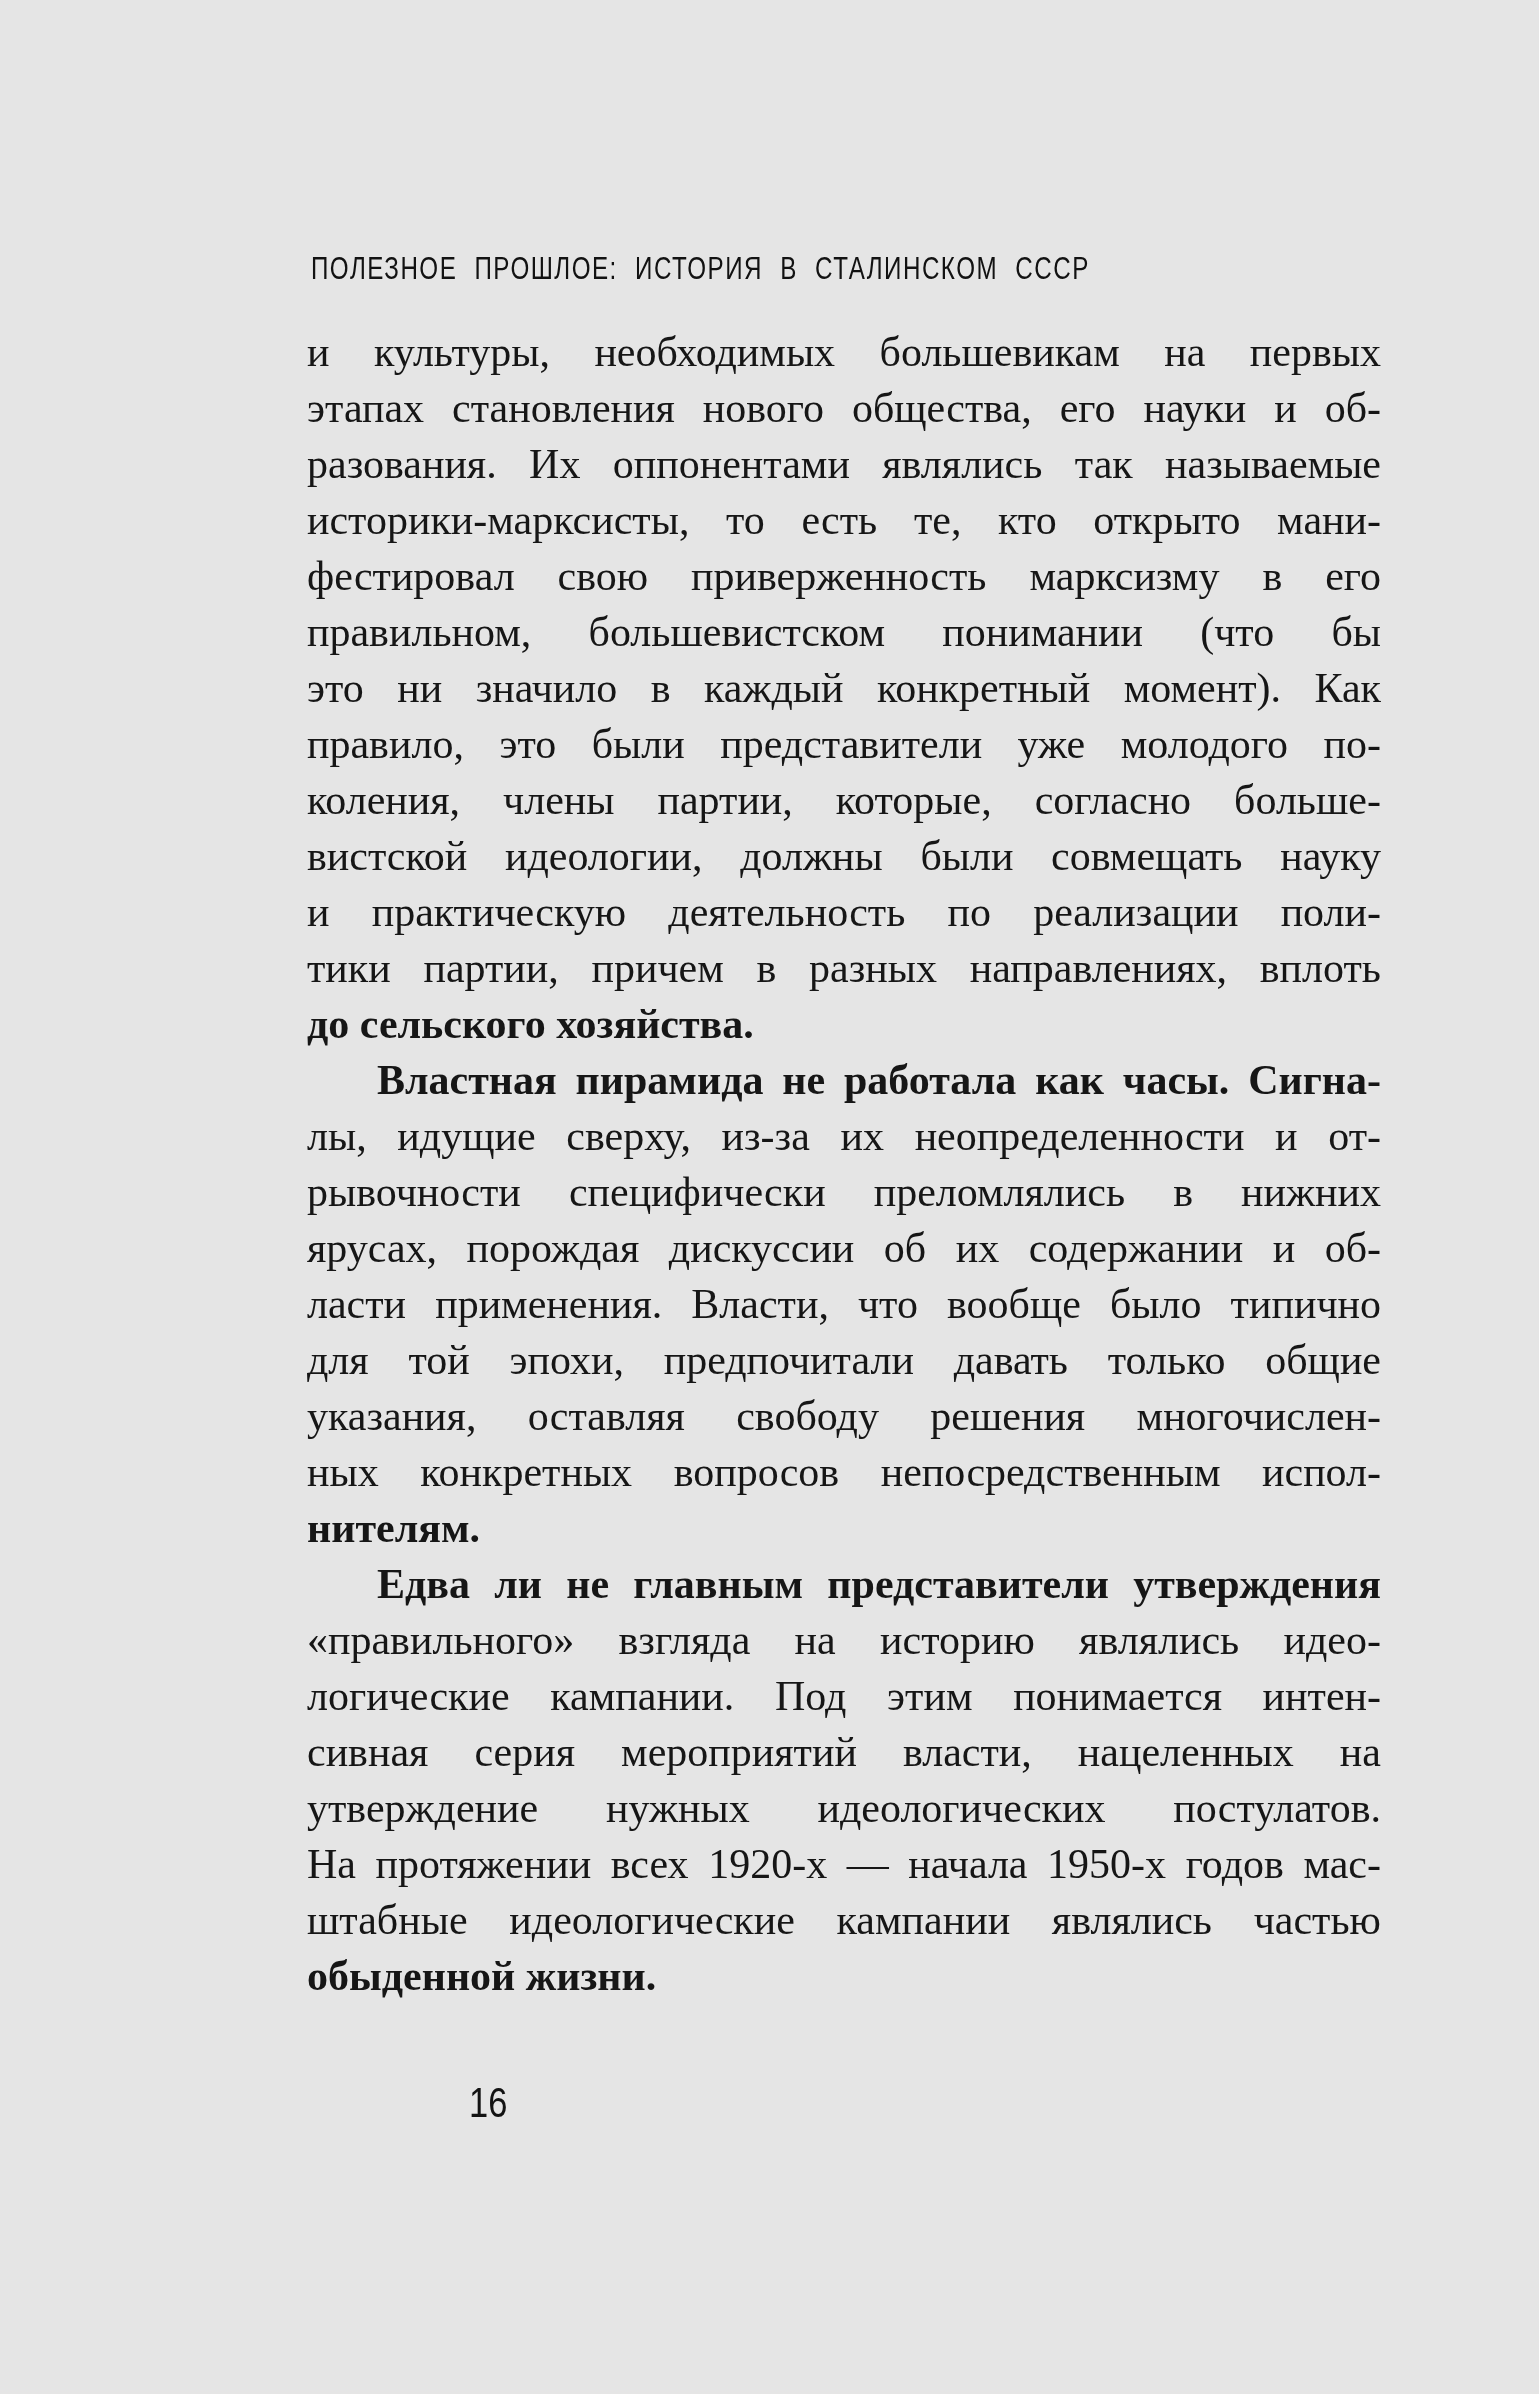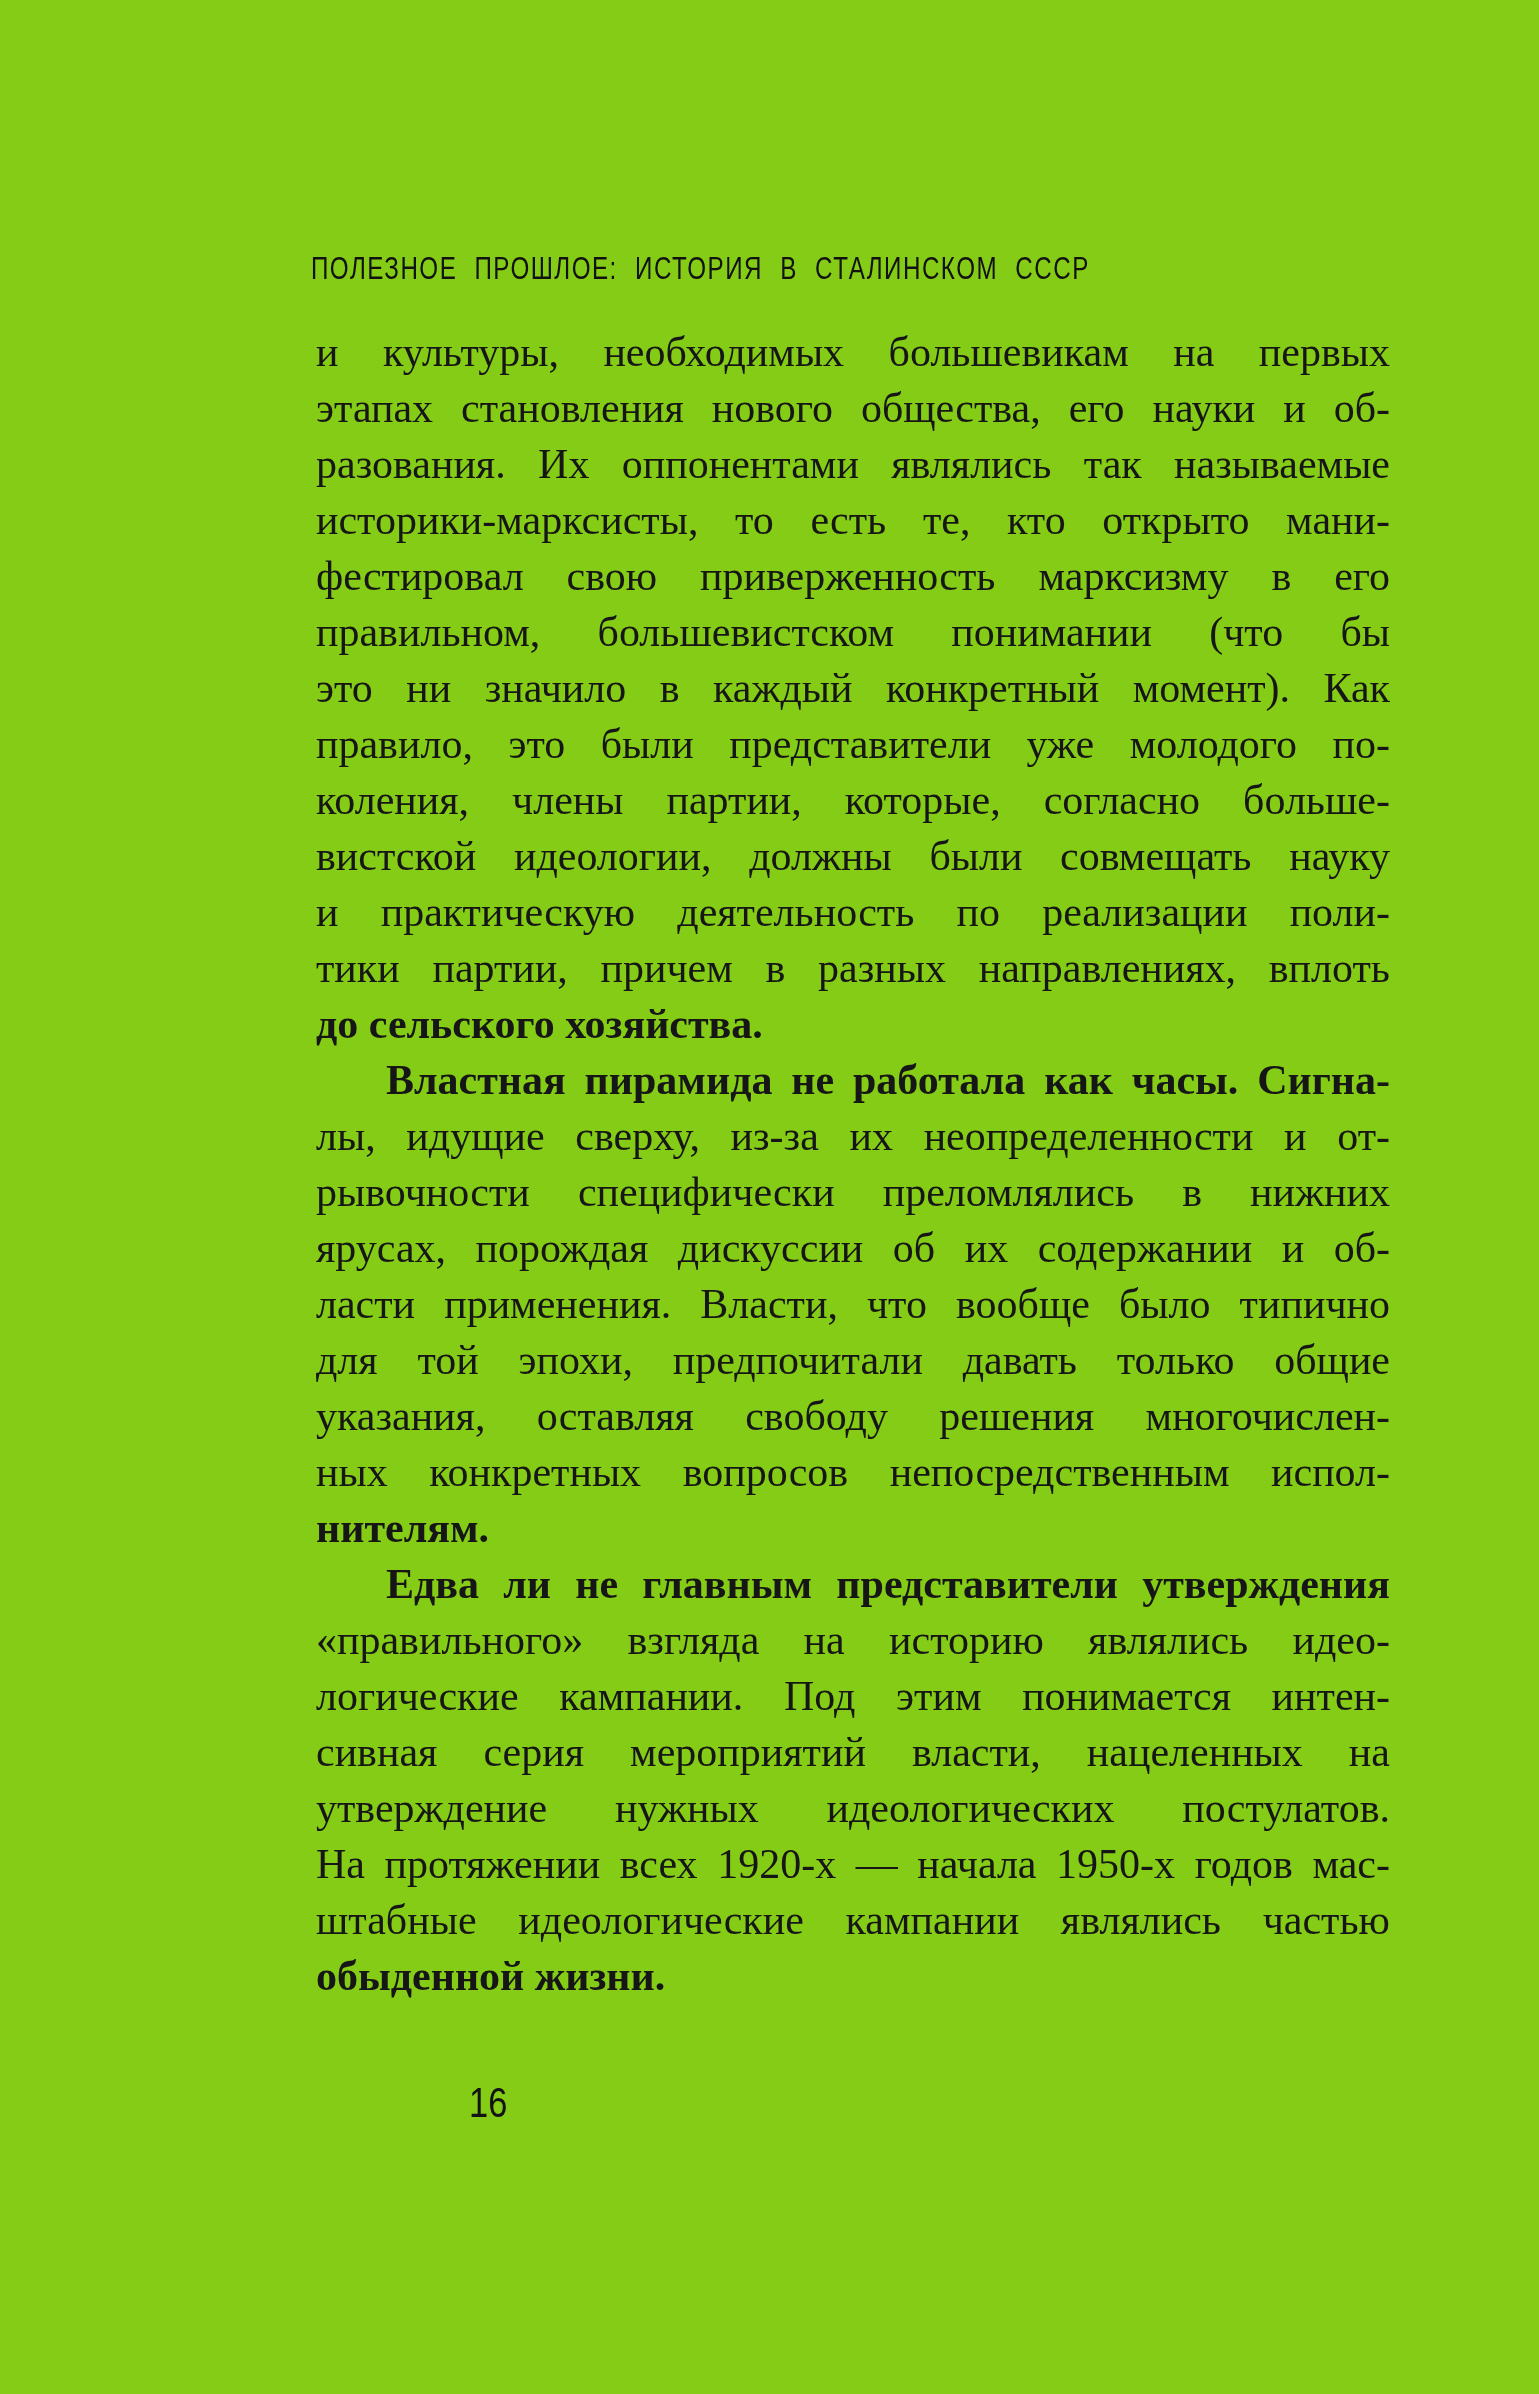--- a/index.html
+++ b/index.html
@@ -4,21 +4,21 @@
 <style>
   html, body {
     margin: 0;
     padding: 0;
     background: #ffffff;
   }
   .page {
     position: relative;
     width: 1539px;
     height: 2394px;
-    background: #84cc16;
+    background: #e5e5e5;
     overflow: hidden;
     font-family: "Liberation Serif", "DejaVu Serif", serif;
     color: #161616;
   }
   
   .running-header {
     position: absolute;
     left: 311px;
     top: 252px;
     font-family: "Liberation Sans", "DejaVu Sans", sans-serif;
@@ -28,21 +28,21 @@
     letter-spacing: 1.9px;
     word-spacing: 11.6px;
     color: #121212;
     transform: scaleX(0.78);
     transform-origin: left top;
     white-space: nowrap;
   }
   
   .text-block {
     position: absolute;
-    left: 316px;
+    left: 307px;
     top: 324px;
     width: 1074px;
     font-size: 42px;
     line-height: 56px;
   }
   .paragraph { margin: 0; padding: 0; }
   .line {
     text-align: justify;
     text-align-last: justify;
     min-height: 56px;

